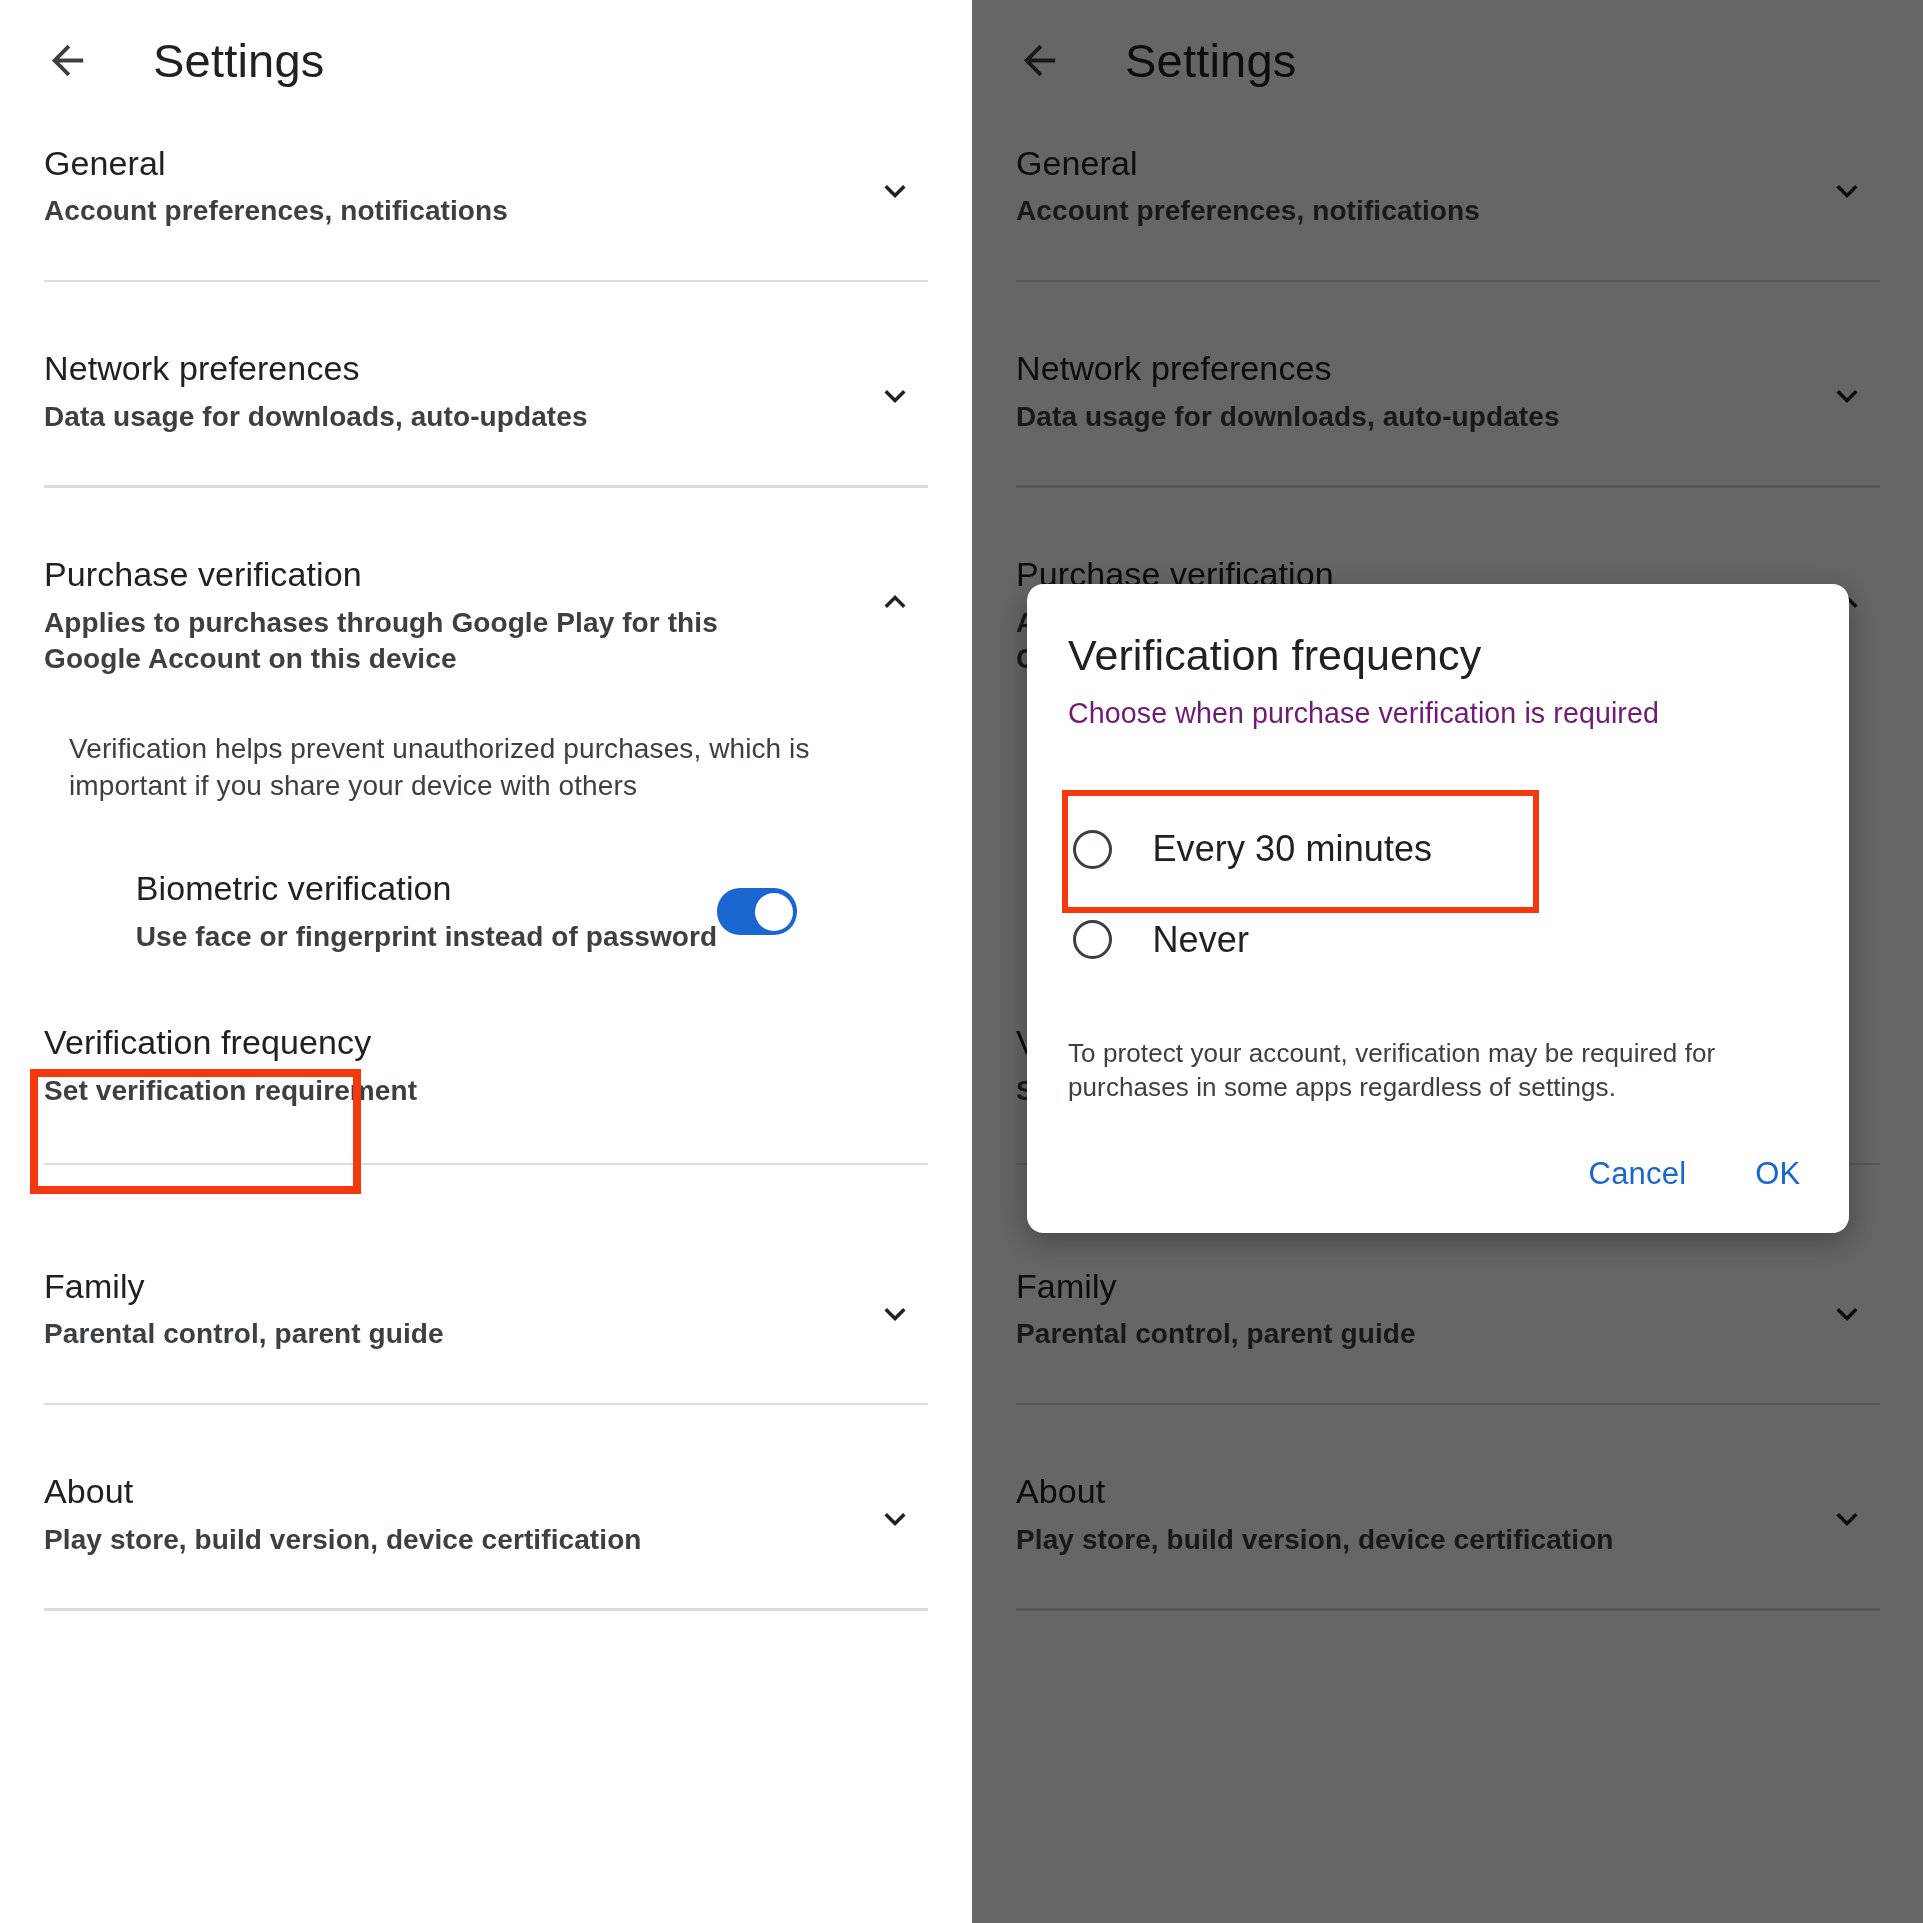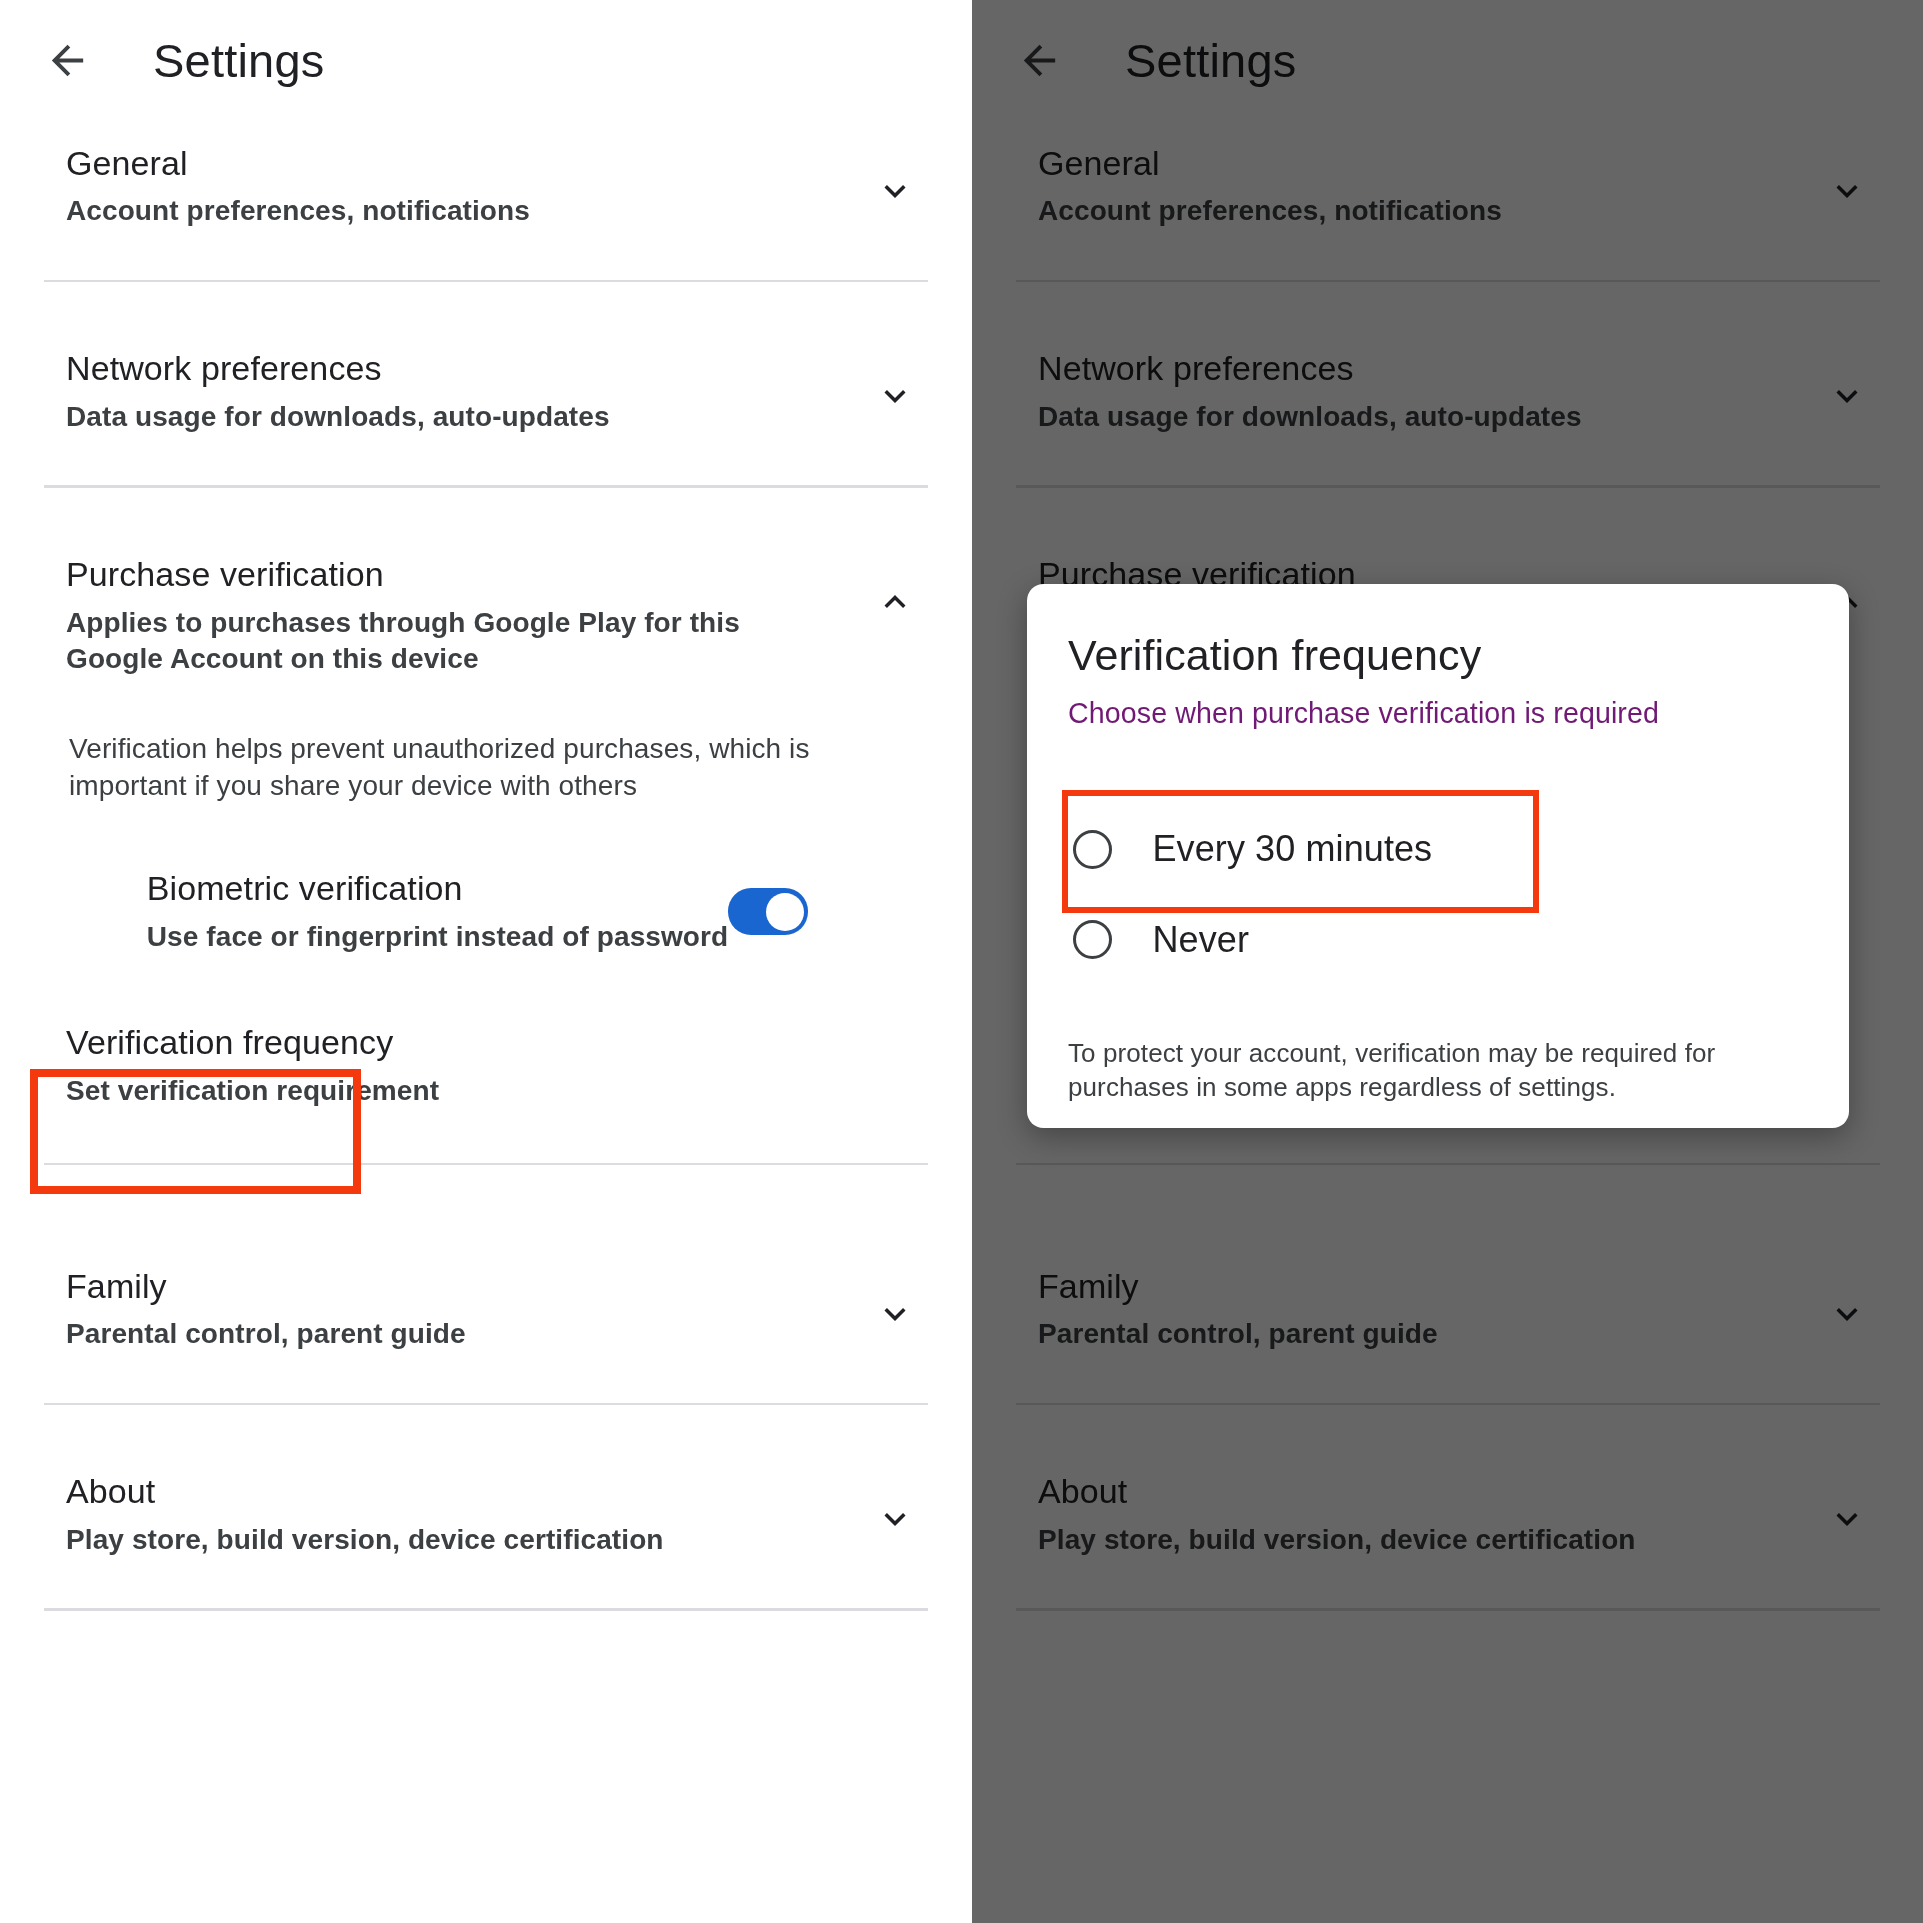--- a/index.html
+++ b/index.html
@@ -49,21 +49,21 @@
   .row {
     position: relative;
     padding: 0 44px;
   }
   .row-inner {
     display: flex;
     align-items: flex-start;
     justify-content: space-between;
     padding-top: 22.5px;
   }
-  .row-texts { max-width: 767px; margin-left: 22px; }
+  .row-texts { max-width: 767px; }
   .row-title {
     font-size: 34px;
     color: #202124;
     font-weight: 400;
     line-height: 1.18;
     letter-spacing: 0.1px;
   }
   .row-sub {
     font-size: 28px;
     color: #3c4043;
@@ -500,18 +500,22 @@
 
         <div class="opt">
           <div class="radio"></div>
           <div class="opt-label">Never</div>
         </div>
 
       </div>
 
       <div class="dlg-note">To protect your account, verification may be required for purchases in some apps regardless of settings.</div>
 
+      <div class="dlg-actions">
+        <button class="dlg-btn">Cancel</button>
+        <button class="dlg-btn">OK</button>
+      </div>
     </div>
 
   </div>
 
 </div>
 
 
 </body></html>

